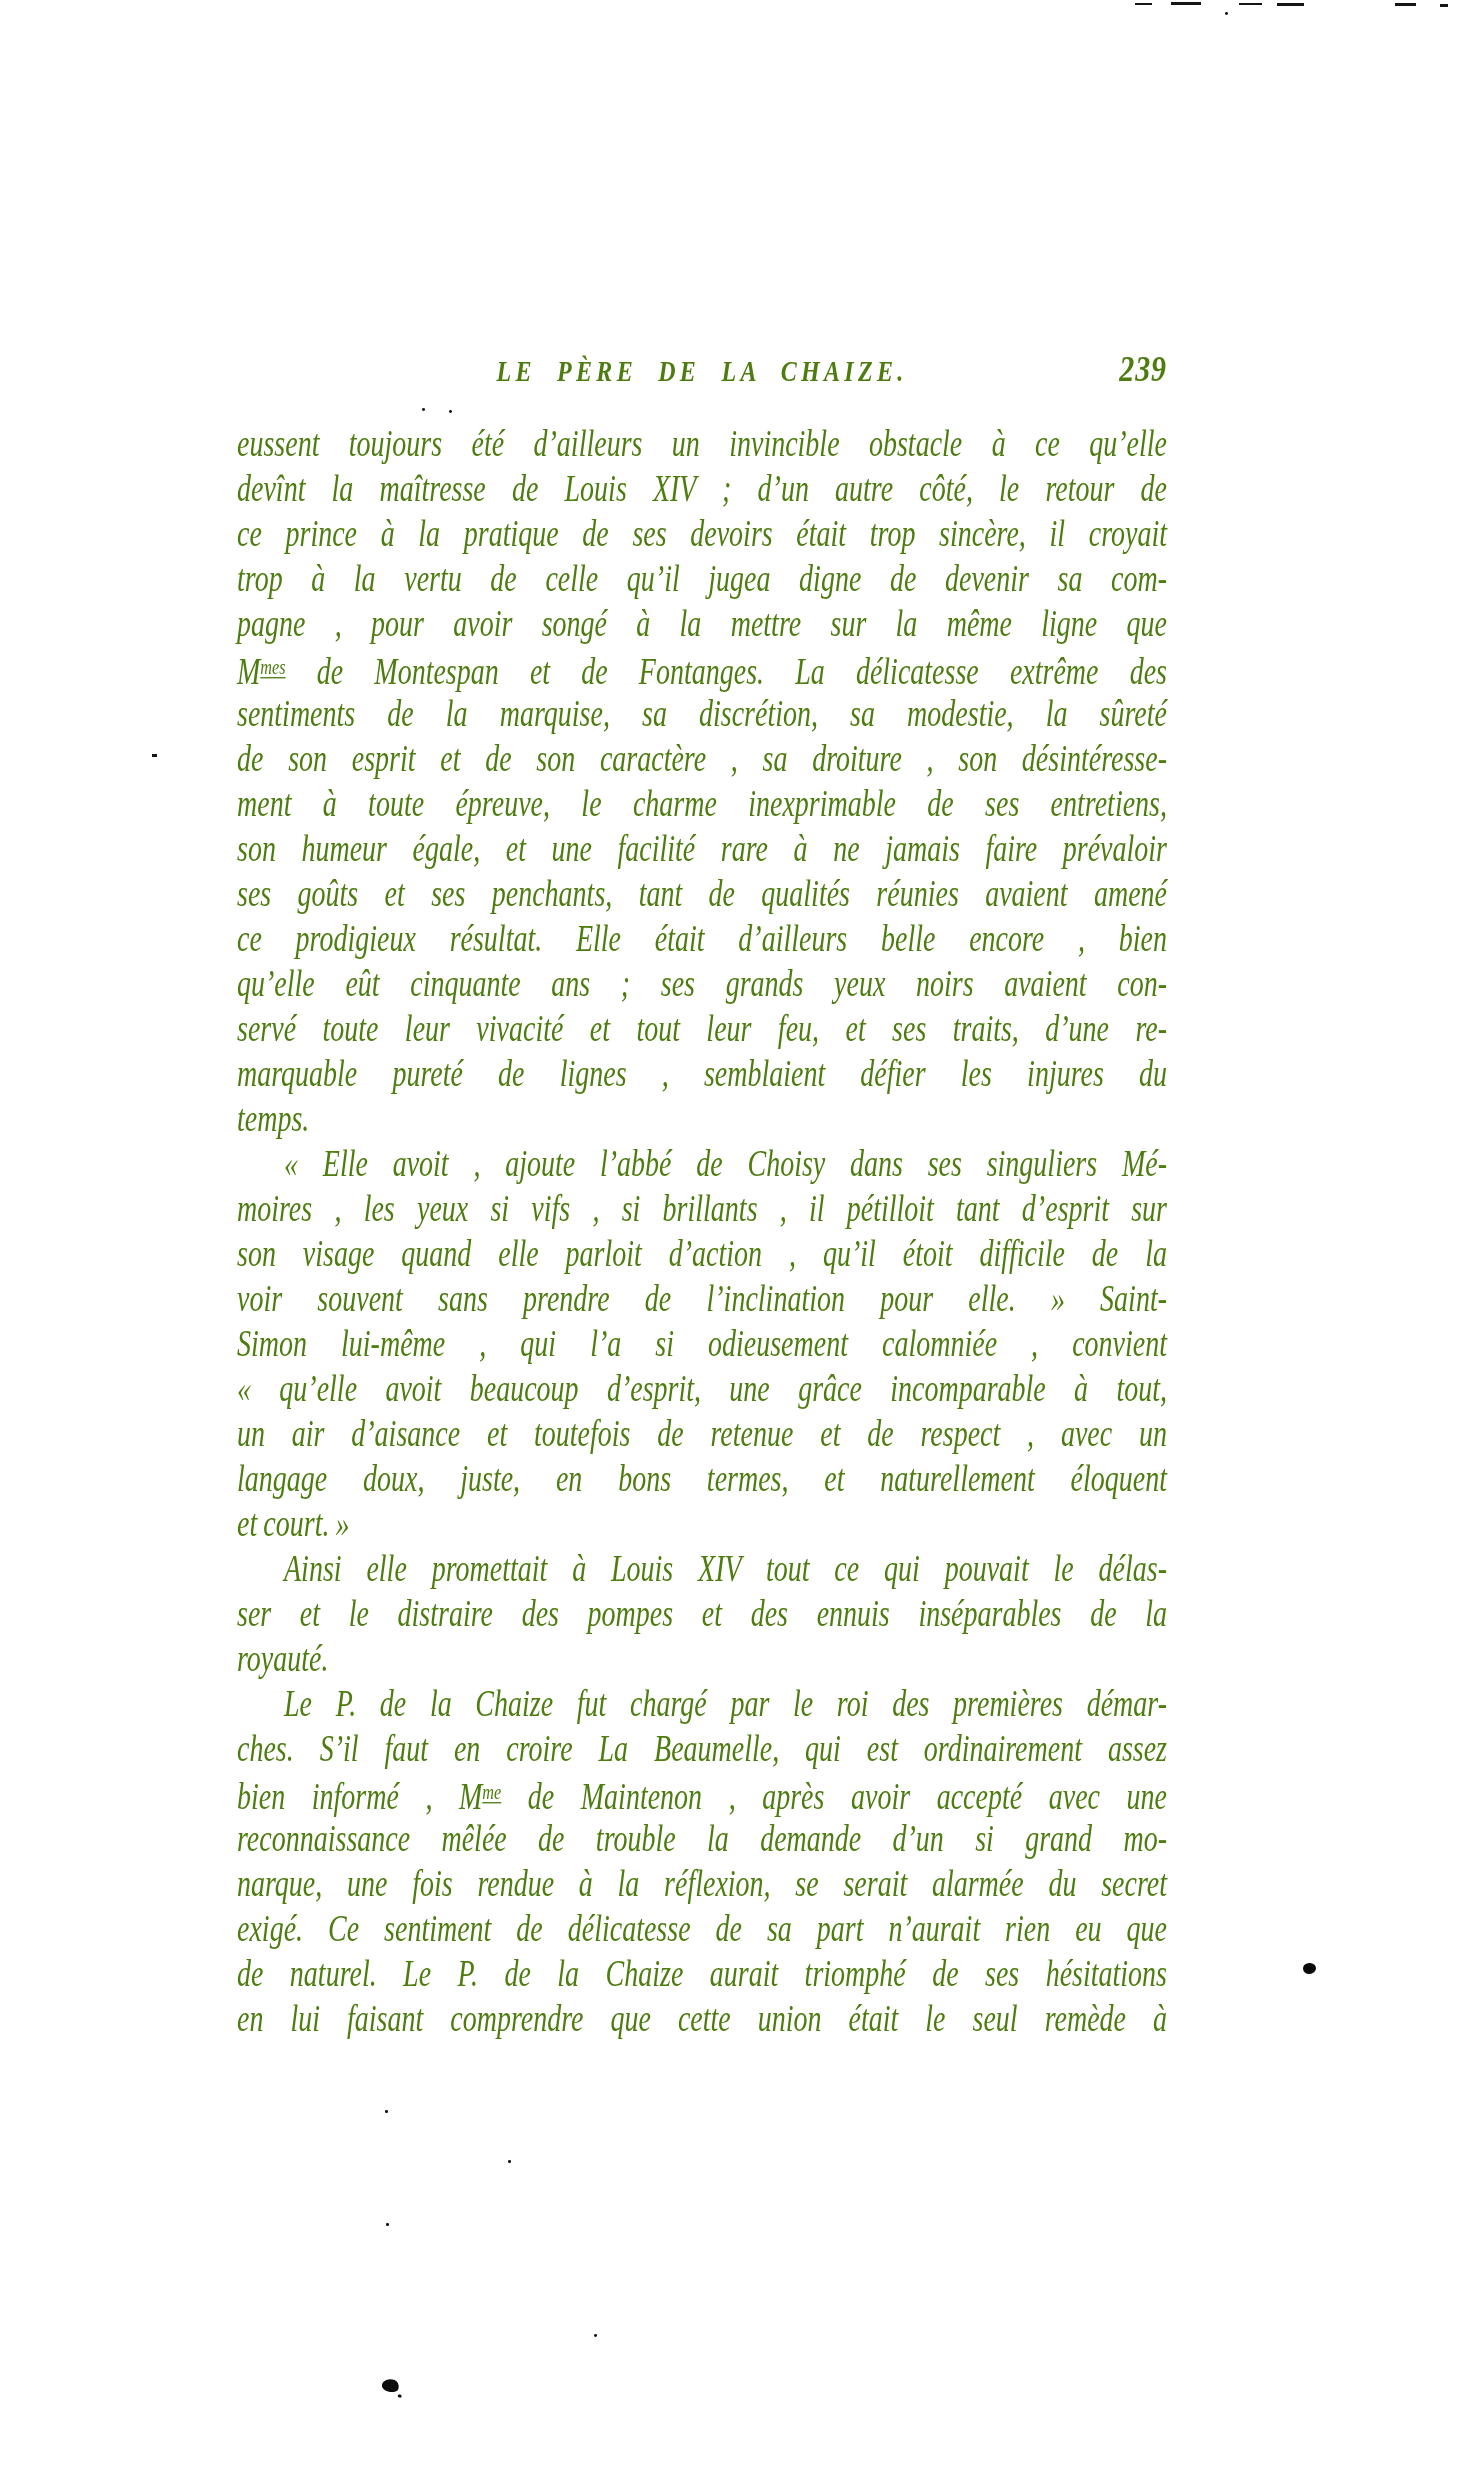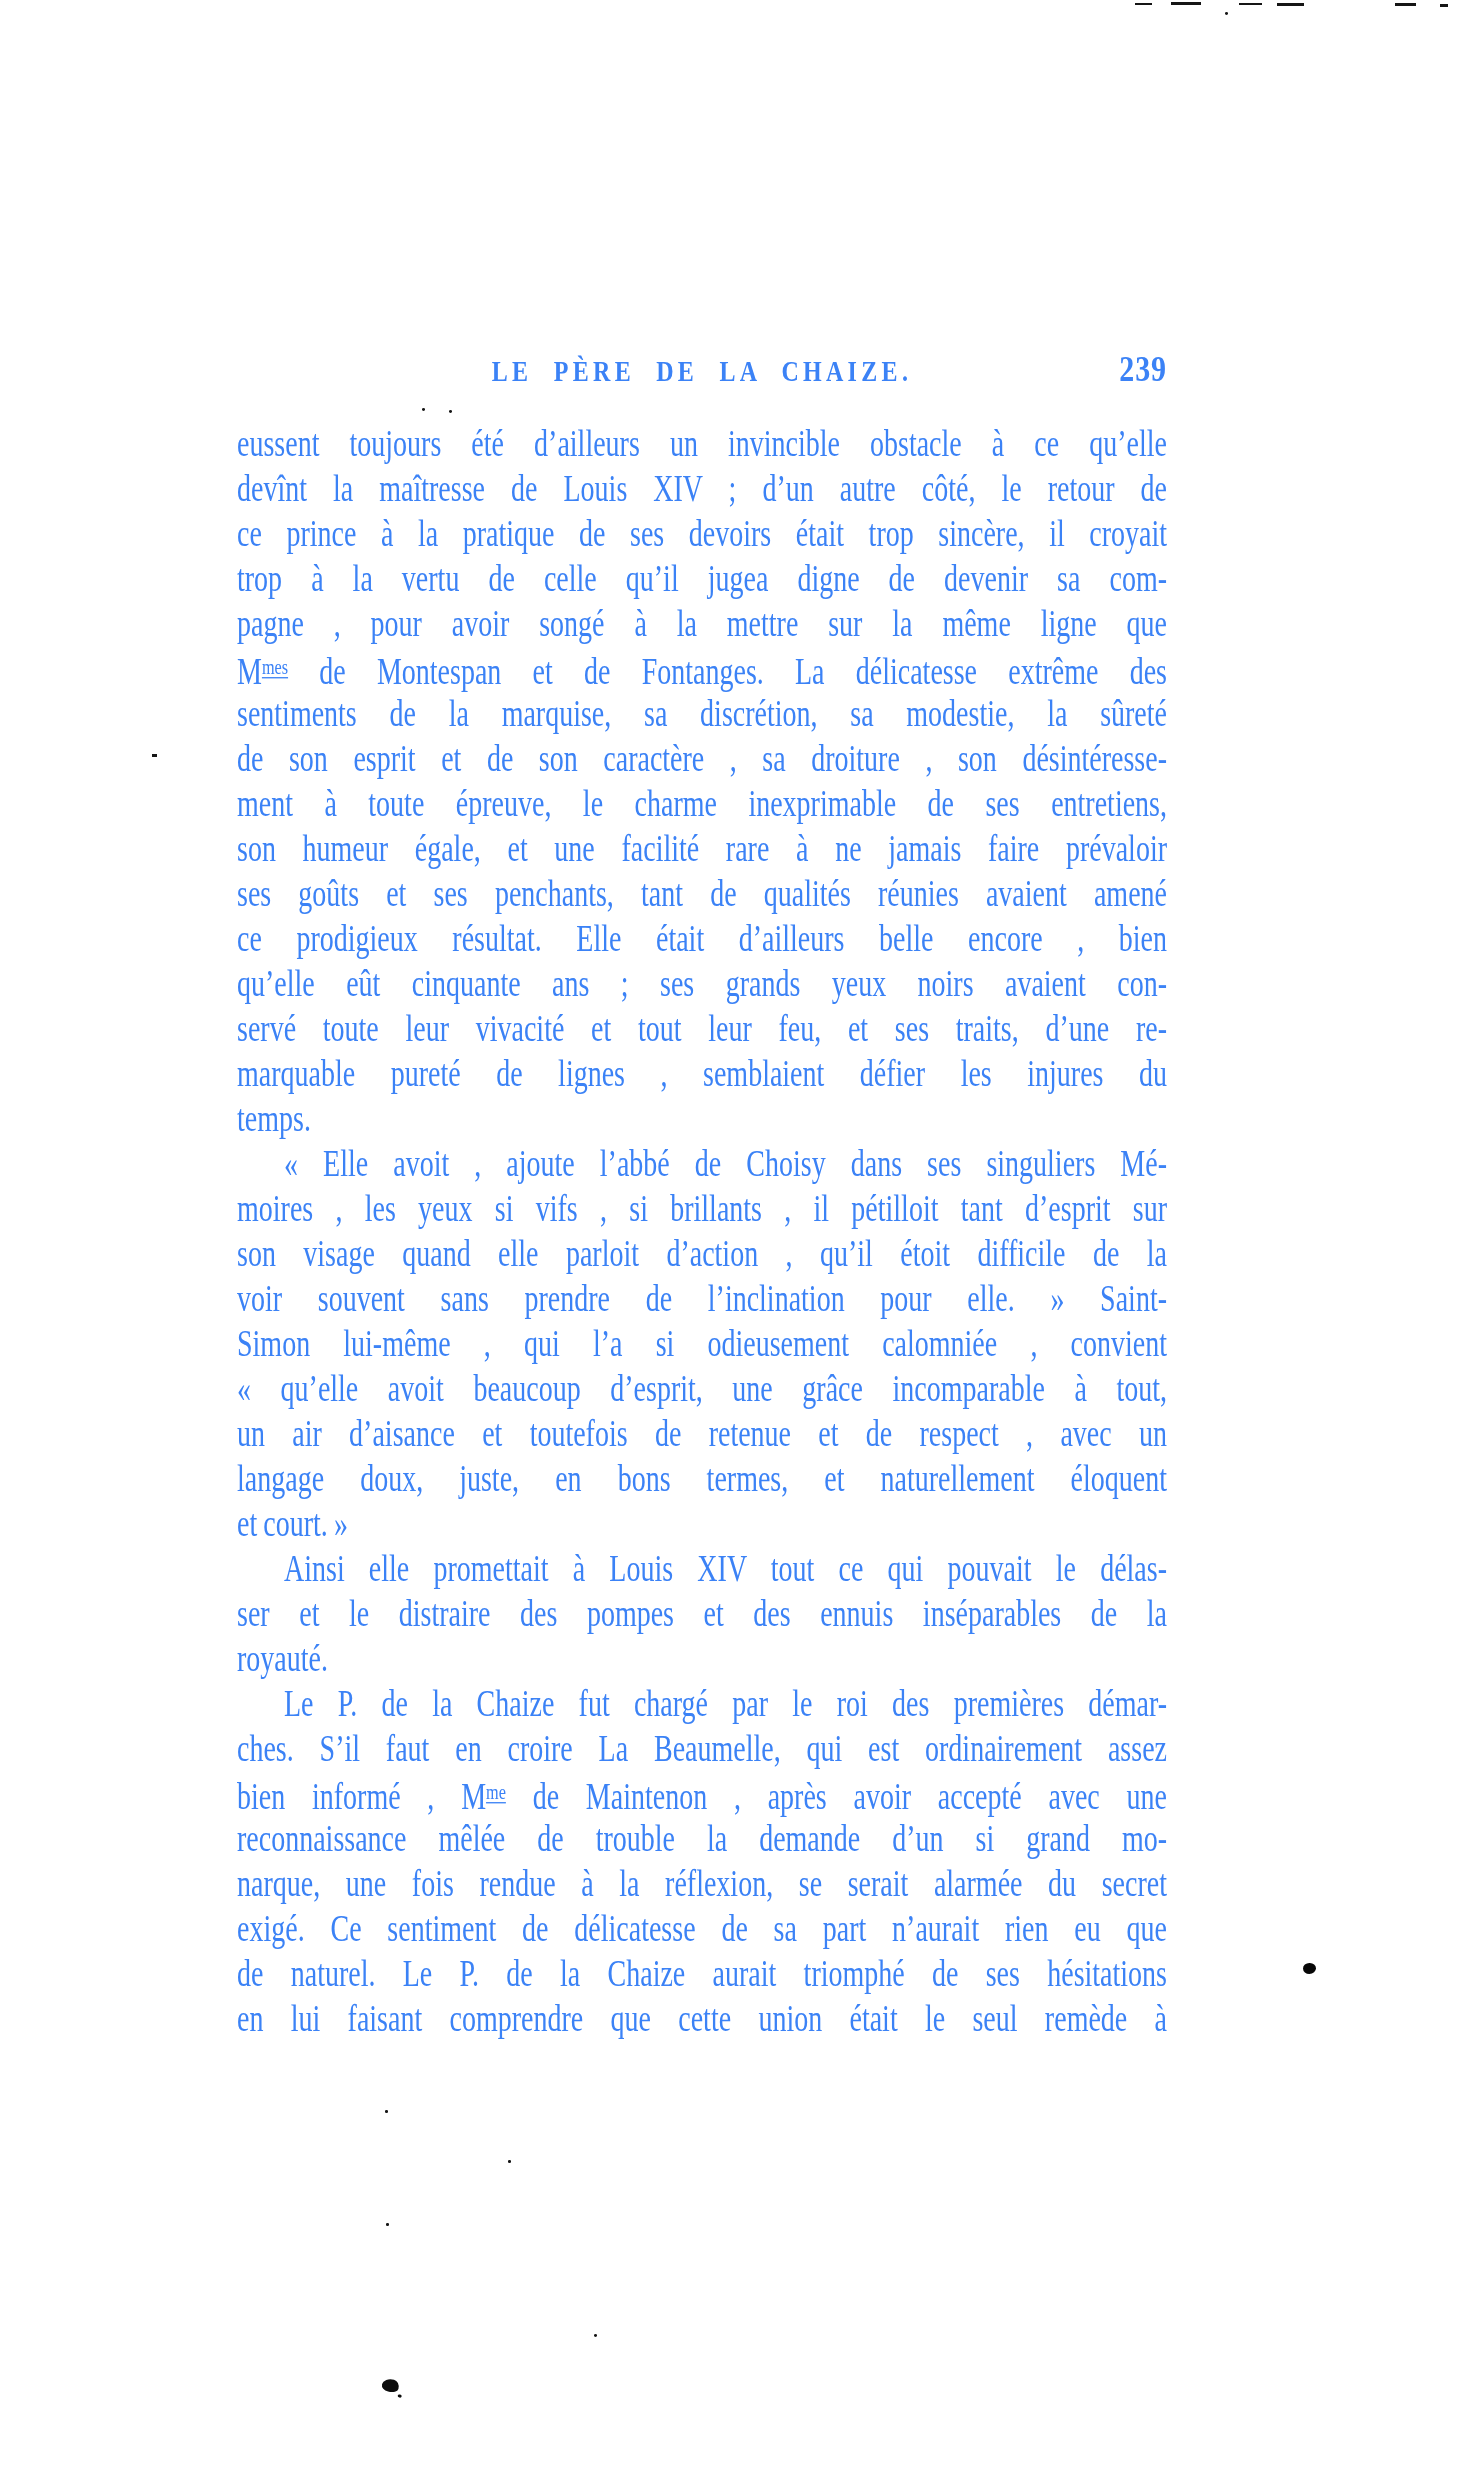--- a/index.html
+++ b/index.html
@@ -8,21 +8,22 @@
     padding: 0;
     background: #ffffff;
   }
   .page {
     position: relative;
     width: 1481px;
     height: 2475px;
     background: #ffffff;
     overflow: hidden;
     font-family: "Liberation Serif", "DejaVu Serif", serif;
-    color: #3b82f6;
+    color: #4d7c0f;
+    font-style: italic;
   }
 
   
   .running-head {
     position: absolute;
     top: 358px;
     left: 237px;
     width: 930px;
     height: 37px;
   }

